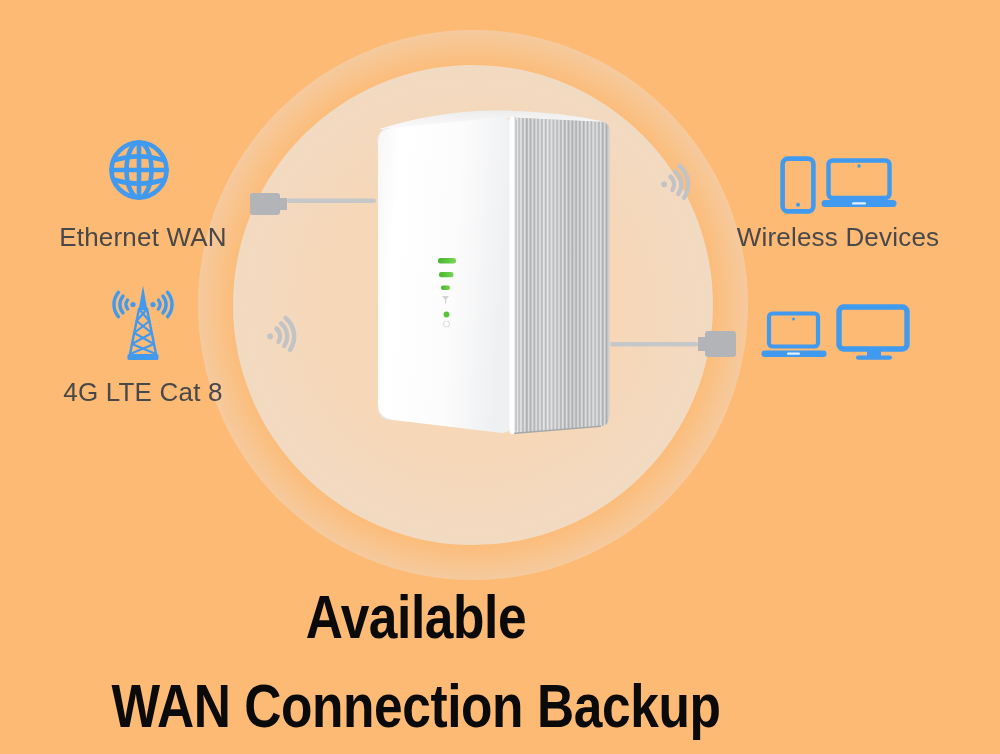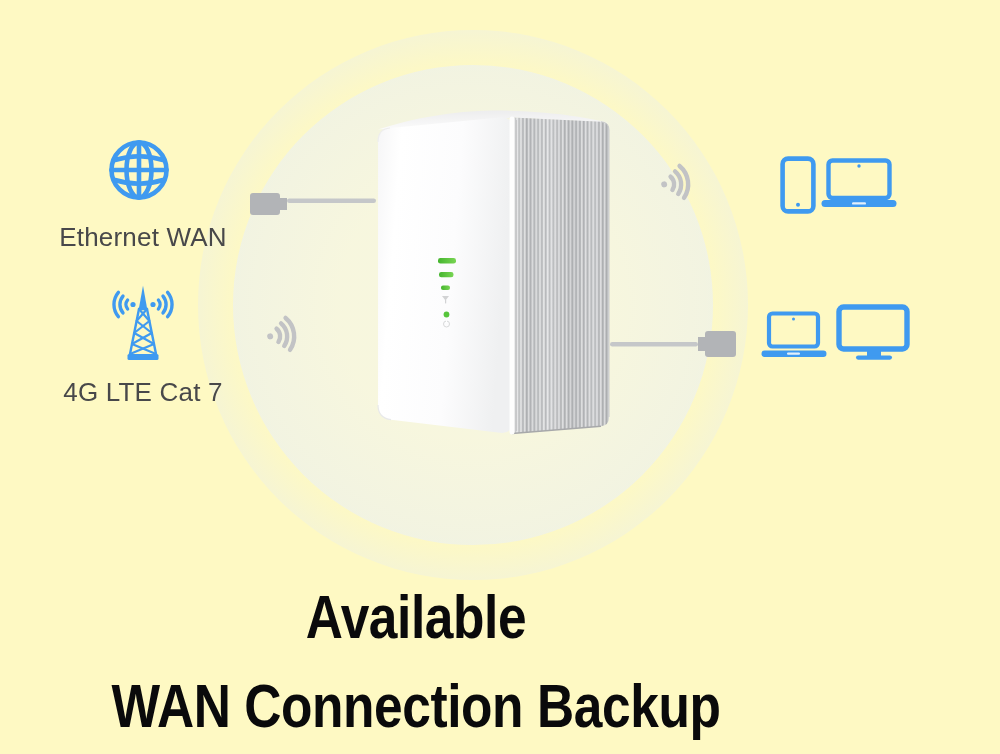--- a/index.html
+++ b/index.html
@@ -1,17 +1,17 @@
 <!DOCTYPE html>
 <html><head>
 <meta charset="utf-8">
 <style>
   html,body{margin:0;padding:0;background:#ffffff;}
   #stage{
-    position:relative;width:1000px;height:754px;overflow:hidden;background:#fef9c3;
+    position:relative;width:1000px;height:754px;overflow:hidden;background:#fdba74;
     font-family:"Liberation Sans","DejaVu Sans",sans-serif;
   }
   .abs{position:absolute;}
   
   .ripple{position:absolute;border-radius:50%;pointer-events:none;}
   .ripple0{left:173px;top:5px;width:600px;height:600px;
     background:radial-gradient(circle, rgba(228,235,245,0) 87%, rgba(222,231,243,0.55) 90.5%, rgba(228,235,245,0) 94%);}
   .ripple1{left:198px;top:30px;width:550px;height:550px;
     background:radial-gradient(circle, rgba(235,240,247,0) 60%, rgba(229,236,245,0.55) 78%, rgba(235,240,247,0) 90%);}
   .ripple2{left:233px;top:65px;width:480px;height:480px;
@@ -186,20 +186,21 @@
     <rect x="0.5" y="39.5" width="65" height="6.5" rx="3.2" fill="#3F9AF0"></rect>
     <rect x="26" y="41.5" width="13" height="2.3" rx="1.1" fill="#ffffff" opacity="0.85"></rect>
   </svg>
   <svg class="abs" style="left:836px;top:304px;" width="76" height="56" viewBox="0 0 76 56">
     <rect x="3" y="3" width="68" height="42" rx="4.5" fill="none" stroke="#3F9AF0" stroke-width="5.4"></rect>
     <rect x="31" y="45" width="14" height="7" fill="#3F9AF0"></rect>
     <rect x="20" y="51.5" width="36" height="4.2" rx="2.1" fill="#3F9AF0"></rect>
   </svg>
 
   <div class="side-label" style="left:13px;top:221px;">Ethernet WAN</div>
-  <div class="side-label" style="left:13px;top:376px;">4G LTE Cat 7</div>
+  <div class="side-label" style="left:13px;top:376px;">4G LTE Cat 8</div>
+  <div class="side-label" style="left:708px;top:221px;">Wireless Devices</div>
 
   <div class="headline">
     <span class="hl hl1">Available</span>
     <span class="hl hl2">WAN Connection Backup</span>
   </div>
 
 </div>
 
 </body></html>

